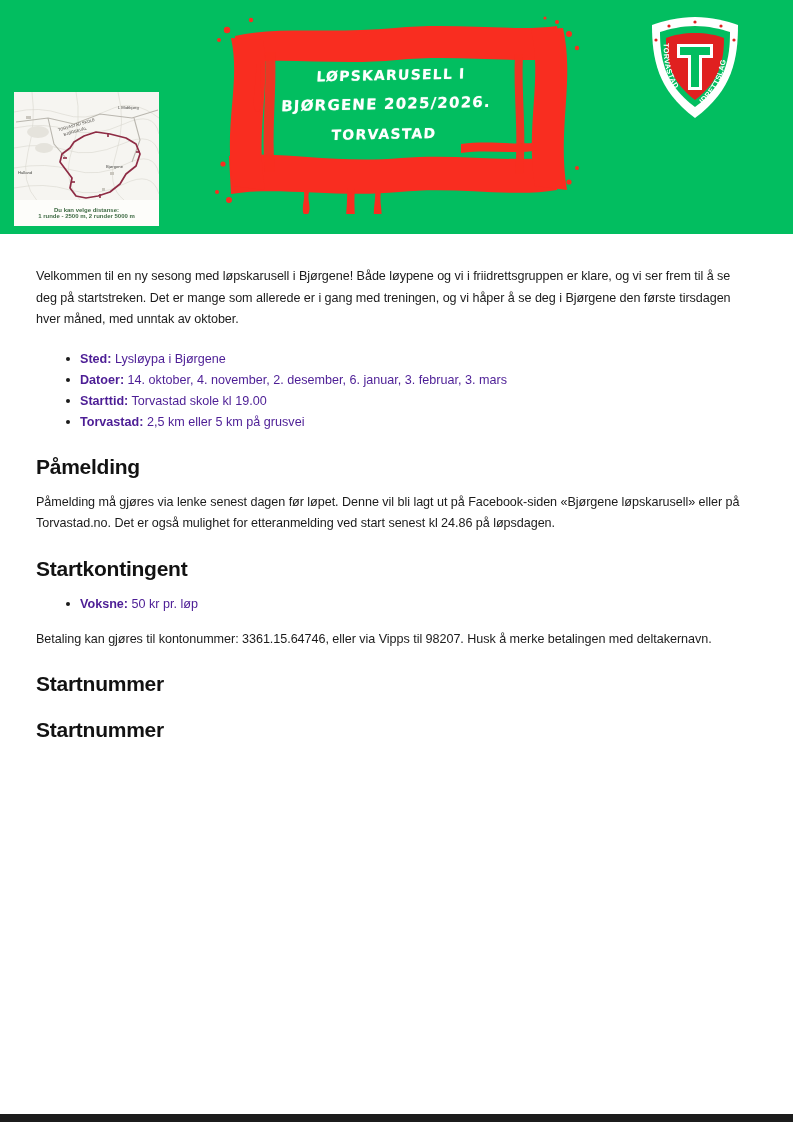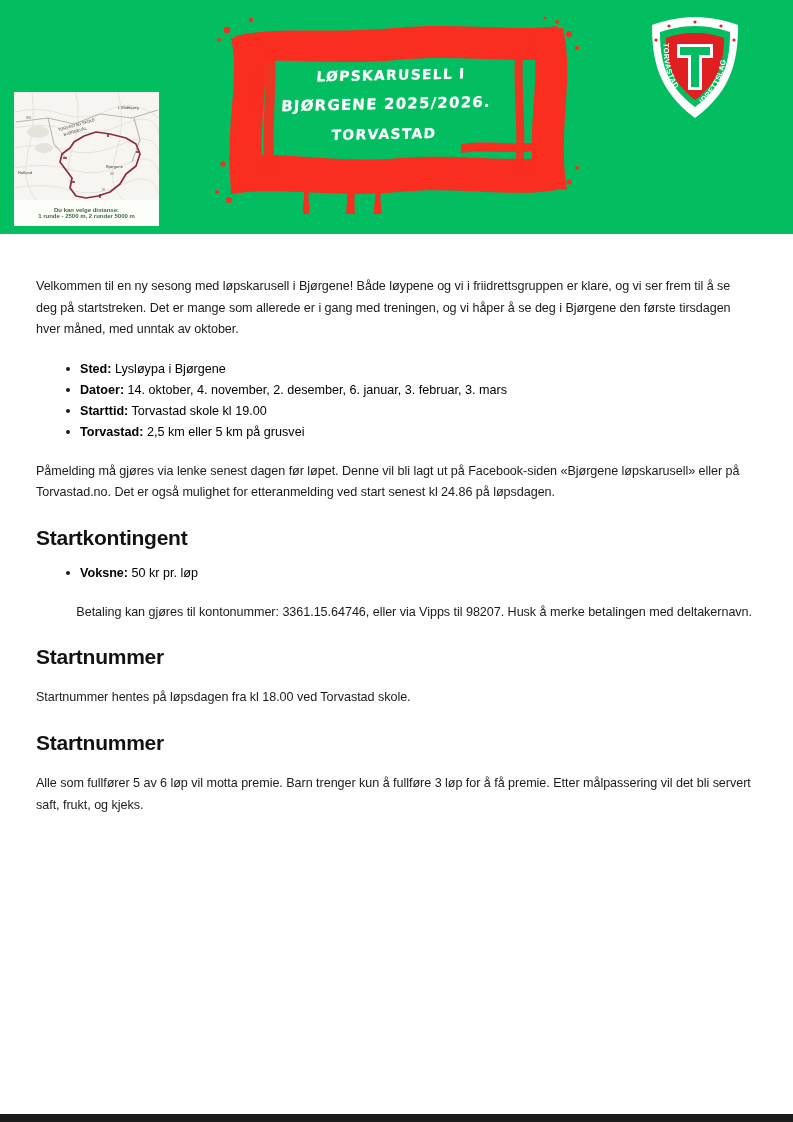--- a/index.html
+++ b/index.html
@@ -102,58 +102,58 @@
   
   .doc {
     padding: 0 36px;
     padding-top: 24px;
   }
   p.body-text {
     font-family: "Liberation Sans", sans-serif;
     font-size: 12.6px;
     line-height: 1.72;
     color: #1b1b1b;
-    margin: 18px 0 18px 0;
+    margin: 8px 0 18px 0;
     max-width: 716px;
     letter-spacing: -0.05px;
   }
   h2.section-heading {
     font-family: "Liberation Sans", sans-serif;
     font-size: 21px;
     font-weight: bold;
     color: #121212;
     margin: 22px 0 13px 0;
     letter-spacing: -0.25px;
   }
   ul.bullets {
     margin: 0 0 14px 0;
     padding-left: 30px;
     list-style: none;
   }
   ul.bullets li {
     font-family: "Liberation Sans", sans-serif;
     font-size: 12.6px;
     line-height: 1.66;
-    color: #000000;
+    color: #4c1d95;
     position: relative;
     padding-left: 14px;
   }
   ul.bullets li::before {
     content: "";
     position: absolute;
     left: 0;
     top: 8px;
     width: 4px;
     height: 4px;
     border-radius: 50%;
     background: #1b1b1b;
   }
   ul.bullets li b { font-weight: bold; }
 
-  .tight-top { margin-top: 18px; text-align: right; }
+  .tight-top { margin-top: 18px; }
 
   
   .footer-bar {
     position: absolute;
     left: 0;
     bottom: 0;
     width: 793px;
     height: 8px;
     background: #1c1c1c;
   }
@@ -316,31 +316,30 @@
     <li>
       <b>Starttid:</b>
       <span>Torvastad skole kl 19.00</span>
     </li>
     <li>
       <b>Torvastad:</b>
       <span>2,5 km eller 5 km på grusvei</span>
     </li>
   </ul>
 
+  <h2 class="section-heading">Påmelding</h2>
   <p class="body-text">Påmelding må gjøres via lenke senest dagen før løpet. Denne vil bli lagt ut på Facebook-siden «Bjørgene løpskarusell» eller på Torvastad.no. Det er også mulighet for etteranmelding ved start senest kl 24.86 på løpsdagen.</p>
 
   <h2 class="section-heading">Startkontingent</h2>
   <ul class="bullets">
     <li>
       <b>Voksne:</b>
       <span>50 kr pr. løp</span>
     </li>
   </ul>
   <p class="body-text tight-top">Betaling kan gjøres til kontonummer: 3361.15.64746, eller via Vipps til 98207. Husk å merke betalingen med deltakernavn.</p>
 
   <h2 class="section-heading">Startnummer</h2>
-  <p class="body-text">Startnummer hentes på løpsdagen fra kl 18.00 ved Torvastad skole.</p>
 
   <h2 class="section-heading">Startnummer</h2>
-  <p class="body-text">Alle som fullfører 5 av 6 løp vil motta premie. Barn trenger kun å fullføre 3 løp for å få premie. Etter målpassering vil det bli servert saft, frukt, og kjeks.</p>
 </div>
 
 <div class="footer-bar"></div>
 
 </body></html>

